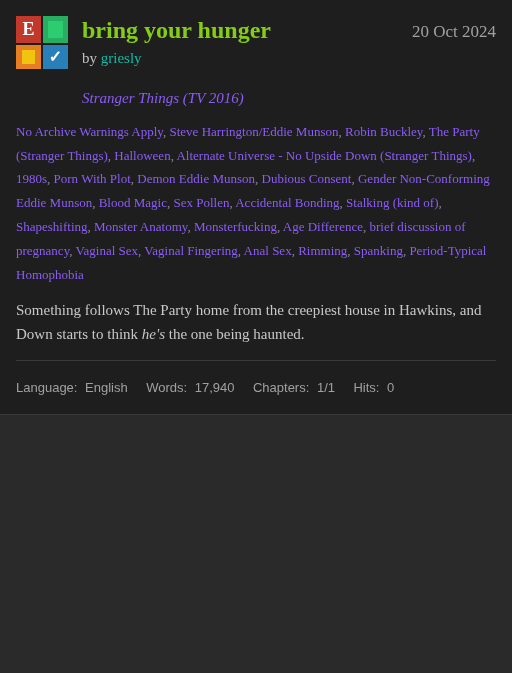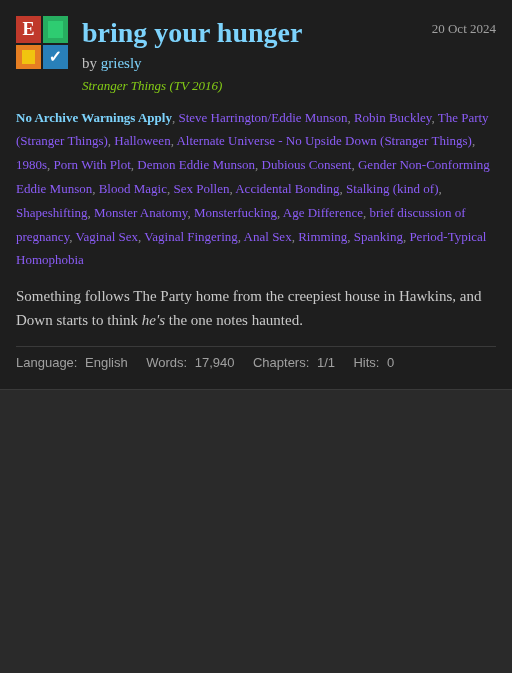--- a/index.html
+++ b/index.html
@@ -88,67 +88,67 @@
     }
 
     .title-date-row {
       display: flex;
       align-items: flex-start;
       justify-content: space-between;
       gap: 8px;
     }
 
     .fic-title {
-      font-size: 28px;
+      font-size: 24px;
       font-weight: bold;
-      color: #7dd3fc;
+      color: #84cc16;
       text-decoration: none;
       line-height: 1.2;
     }
 
     .date-text {
-      font-size: 13px;
+      font-size: 17px;
       color: #a0a0a0;
       white-space: nowrap;
       margin-top: 3px;
     }
 
     .author-line {
       font-size: 15px;
       color: #c0c0c0;
       margin-top: 2px;
     }
 
     .author-link {
-      color: #7dd3fc;
+      color: #14b8a6;
       text-decoration: none;
     }
 
     .fandom-line {
-      font-size: 13px;
-      color: #84cc16;
-      margin-top: 2px;
+      font-size: 15px;
+      color: #8b5cf6;
+      margin-top: 18px;
       font-style: italic;
     }
 
     .tags-section {
       margin: 8px 0 10px 0;
       line-height: 1.7;
     }
 
     .tag {
       display: inline;
       color: #8b5cf6;
       font-size: 13px;
       cursor: pointer;
     }
 
     .tag-warning {
-      font-weight: bold;
-      color: #7dd3fc;
+      font-weight: normal;
+      color: #8b5cf6;
     }
 
     .tag-separator {
       color: #888;
       font-size: 13px;
     }
 
     .summary-section {
       margin: 12px 0 10px 0;
       font-size: 15px;
@@ -159,21 +159,21 @@
     .summary-italic {
       font-style: italic;
     }
 
     .summary-para {
       margin-bottom: 14px;
     }
 
     .stats-row {
       border-top: 1px solid #3a3a3a;
-      padding-top: 6px;
+      padding-top: 17px;
       margin-top: 8px;
       font-size: 13px;
       color: #a0a0a0;
       font-family: Arial, sans-serif;
     }
 
     .stats-row span {
       margin-right: 4px;
     }
   </style>
@@ -206,21 +206,21 @@
       <div class="fandom-line">Stranger Things (TV 2016)</div>
     </div>
   </div>
 
   <div class="tags-section">
     <span class="tag tag-warning">No Archive Warnings Apply</span><span class="tag-separator">, </span><span class="tag">Steve Harrington/Eddie Munson</span><span class="tag-separator">, </span><span class="tag">Robin Buckley</span><span class="tag-separator">, </span><span class="tag">The Party (Stranger Things)</span><span class="tag-separator">, </span><span class="tag">Halloween</span><span class="tag-separator">, </span><span class="tag">Alternate Universe - No Upside Down (Stranger Things)</span><span class="tag-separator">, </span><span class="tag">1980s</span><span class="tag-separator">, </span><span class="tag">Porn With Plot</span><span class="tag-separator">, </span><span class="tag">Demon Eddie Munson</span><span class="tag-separator">, </span><span class="tag">Dubious Consent</span><span class="tag-separator">, </span><span class="tag">Gender Non-Conforming Eddie Munson</span><span class="tag-separator">, </span><span class="tag">Blood Magic</span><span class="tag-separator">, </span><span class="tag">Sex Pollen</span><span class="tag-separator">, </span><span class="tag">Accidental Bonding</span><span class="tag-separator">, </span><span class="tag">Stalking (kind of)</span><span class="tag-separator">, </span><span class="tag">Shapeshifting</span><span class="tag-separator">, </span><span class="tag">Monster Anatomy</span><span class="tag-separator">, </span><span class="tag">Monsterfucking</span><span class="tag-separator">, </span><span class="tag">Age Difference</span><span class="tag-separator">, </span><span class="tag">brief discussion of pregnancy</span><span class="tag-separator">, </span><span class="tag">Vaginal Sex</span><span class="tag-separator">, </span><span class="tag">Vaginal Fingering</span><span class="tag-separator">, </span><span class="tag">Anal Sex</span><span class="tag-separator">, </span><span class="tag">Rimming</span><span class="tag-separator">, </span><span class="tag">Spanking</span><span class="tag-separator">, </span><span class="tag">Period-Typical Homophobia</span>
   </div>
 
   <div class="summary-section">
     <p class="summary-para">
-      <span>Something follows The Party home from the creepiest house in Hawkins, and Down starts to think </span><span class="summary-italic">he's</span><span> the one notes haunted.</span>
+      <span>Something follows The Party home from the creepiest house in Hawkins, and Down starts to think </span><span class="summary-italic">he's</span><span> the one being haunted.</span>
     </p>
   </div>
 
   <div class="stats-row">
     <span>Language:</span>
     <span>English</span>
     &nbsp;&nbsp;
     <span>Words:</span>
     <span>17,940</span>
     &nbsp;&nbsp;

